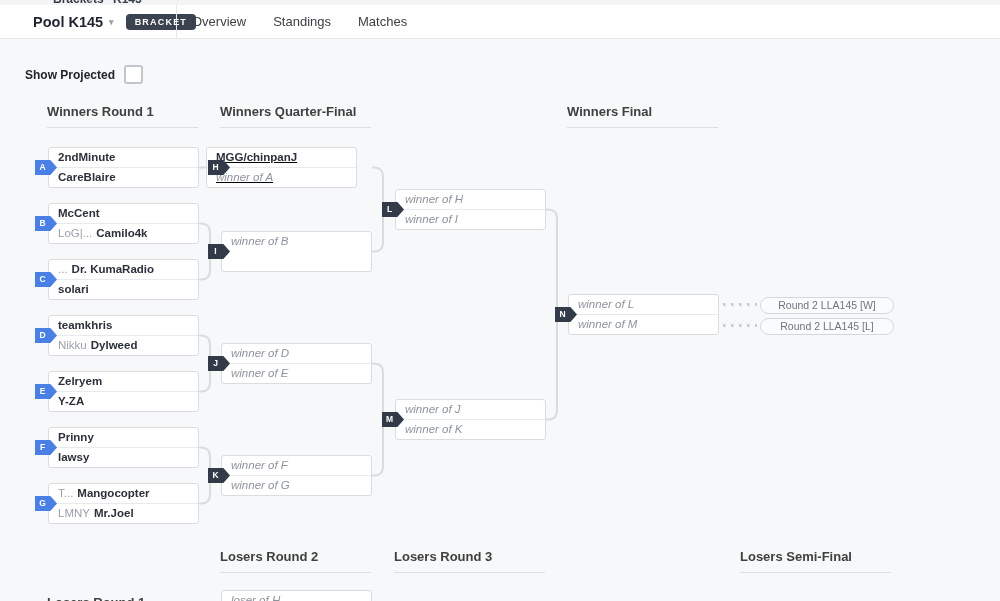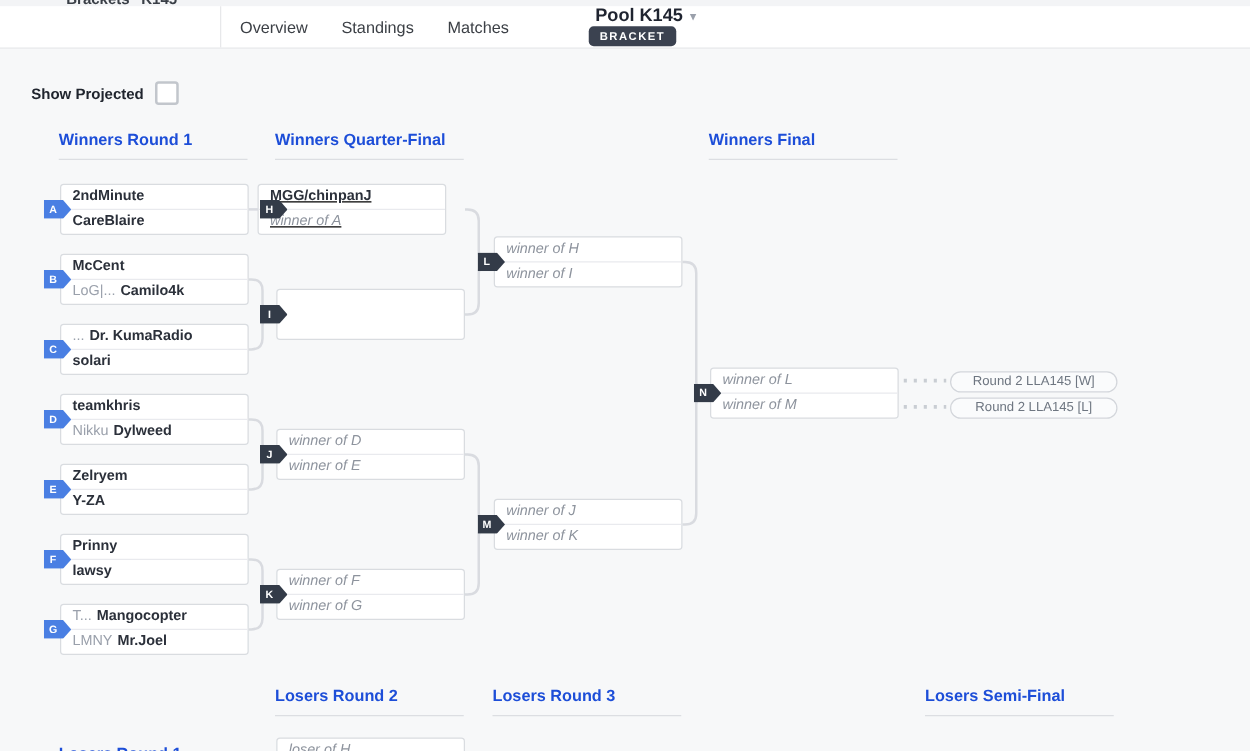--- a/index.html
+++ b/index.html
@@ -11,21 +11,21 @@
   }
   
   .topstrip{position:absolute;left:0;top:0;width:1000px;height:5px;overflow:hidden;background:#f3f4f6;}
   .topstrip span{position:absolute;top:-8px;font-size:12px;color:#3a3f47;font-weight:bold;}
   .topstrip .frag1{left:53px;}
   .topstrip .frag2{left:113px;}
 
   
   .header{
     position:absolute;left:0;top:5px;width:1000px;height:33px;background:#ffffff;
-    border-bottom:1px solid #e6e8ea;display:flex;align-items:center;flex-direction:column;
+    border-bottom:1px solid #e6e8ea;display:flex;align-items:center;
   }
   .pool{margin-left:33px;font-size:14.5px;font-weight:bold;color:#1f2430;display:flex;align-items:center;cursor:pointer;}
   .caret{color:#9aa0ab;font-size:9px;margin-left:6px;}
   .badge{
     margin-left:12px;background:#3b4250;color:#fff;font-size:9px;font-weight:bold;
     letter-spacing:1.2px;padding:4px 9px 3px;border-radius:4px;line-height:1;
   }
   .hdivider{position:absolute;left:176px;top:0;bottom:0;width:1px;background:#e7e8ea;}
   .tabs{position:absolute;left:192px;top:0;bottom:0;display:flex;align-items:center;gap:27px;}
   .tab{font-size:13px;color:#3c4046;cursor:pointer;}
@@ -33,21 +33,21 @@
   
   .controls{position:absolute;left:25px;top:65px;display:flex;align-items:center;}
   .controls .lbl{font-size:12px;font-weight:bold;color:#20252e;}
   .checkbox{width:15px;height:15px;border:2px solid #c2c6cc;border-radius:3px;background:#fff;margin-left:9px;cursor:pointer;}
 
   
   .bracket{position:absolute;left:0;top:0;width:1000px;height:601px;}
   svg.wires{position:absolute;left:0;top:0;pointer-events:none;z-index:0;}
 
   .roundtitle{
-    position:absolute;width:151px;font-size:13px;font-weight:bold;color:#1d4ed8;
+    position:absolute;width:151px;font-size:13px;font-weight:bold;color:#404040;
     padding-bottom:8px;border-bottom:1px solid #dcdee2;z-index:1;
   }
   .match{
     position:absolute;width:151px;height:41px;background:#fff;
     border:1px solid #d9dce0;border-radius:3px;box-sizing:border-box;z-index:1;cursor:pointer;
   }
   .slot{height:19px;line-height:19px;padding-left:9px;font-size:11.5px;white-space:nowrap;overflow:hidden;}
   .slot + .slot{border-top:1px solid #e9eaee;}
   .slot .nm{color:#2b303a;font-weight:bold;}
   .slot .pfx{color:#9aa0ab;font-weight:normal;margin-right:4px;}
@@ -161,20 +161,21 @@
         <div class="slot"><span class="pfx">T...</span><span class="nm">Mangocopter</span></div>
         <div class="slot"><span class="pfx">LMNY</span><span class="nm">Mr.Joel</span></div>
       </div>
       <div class="tag" style="left: 35px; top: 496px; background: rgb(74, 127, 227);">G</div>
       <div class="match" style="left: 206px; top: 147px; text-decoration: underline;">
         <div class="slot"><span class="nm">MGG/chinpanJ</span></div>
         <div class="slot"><span class="ph">winner of A</span></div>
       </div>
       <div class="tag" style="left: 208px; top: 160px; background: rgb(51, 59, 72);">H</div>
       <div class="match" style="left: 221px; top: 231px;">
+        <div class="slot"><span class="ph">winner of B</span></div>
       </div>
       <div class="tag" style="left: 208px; top: 244px; background: rgb(51, 59, 72);">I</div>
       <div class="match" style="left: 221px; top: 343px;">
         <div class="slot"><span class="ph">winner of D</span></div>
         <div class="slot"><span class="ph">winner of E</span></div>
       </div>
       <div class="tag" style="left: 208px; top: 356px; background: rgb(51, 59, 72);">J</div>
       <div class="match" style="left: 221px; top: 455px;">
         <div class="slot"><span class="ph">winner of F</span></div>
         <div class="slot"><span class="ph">winner of G</span></div>

